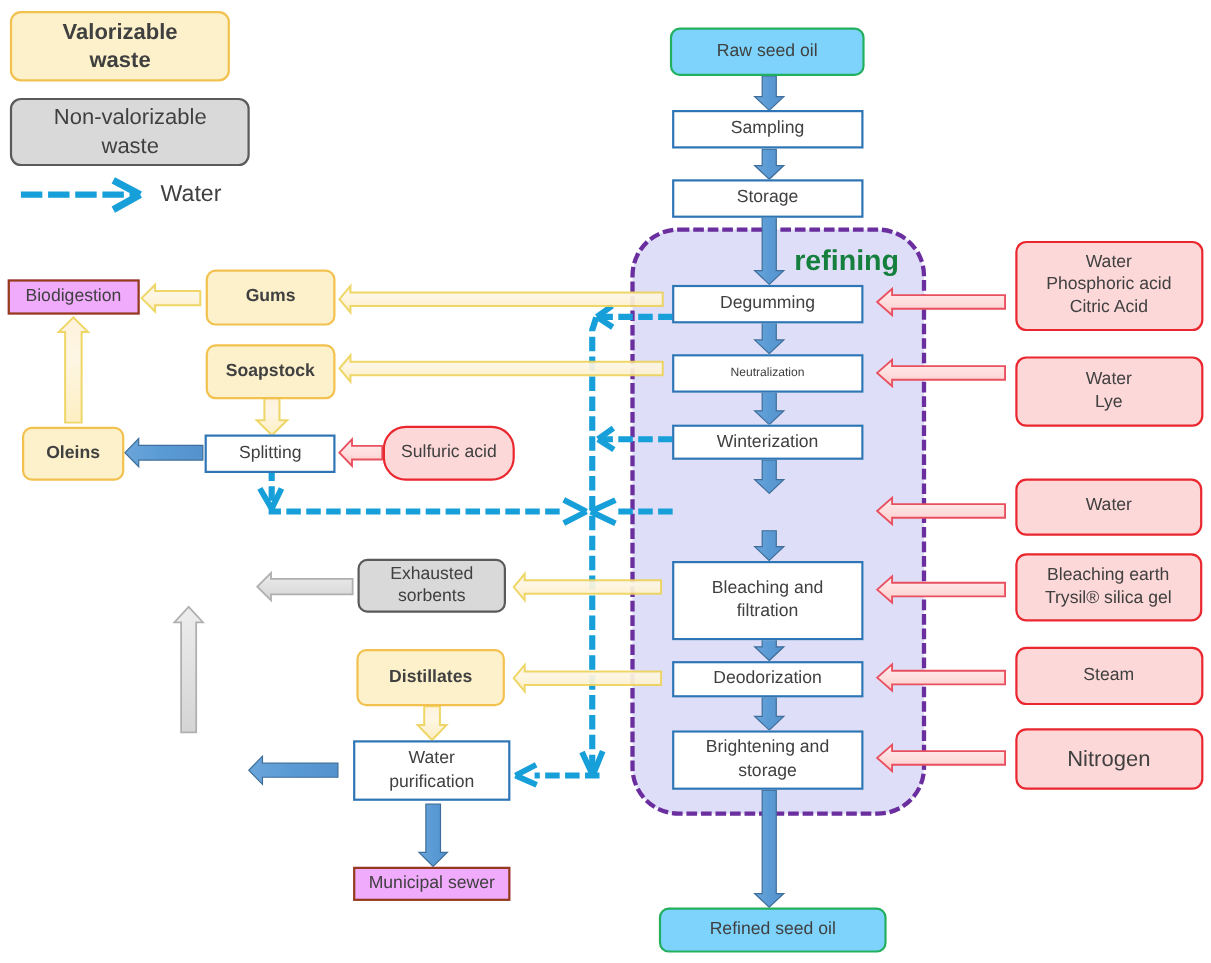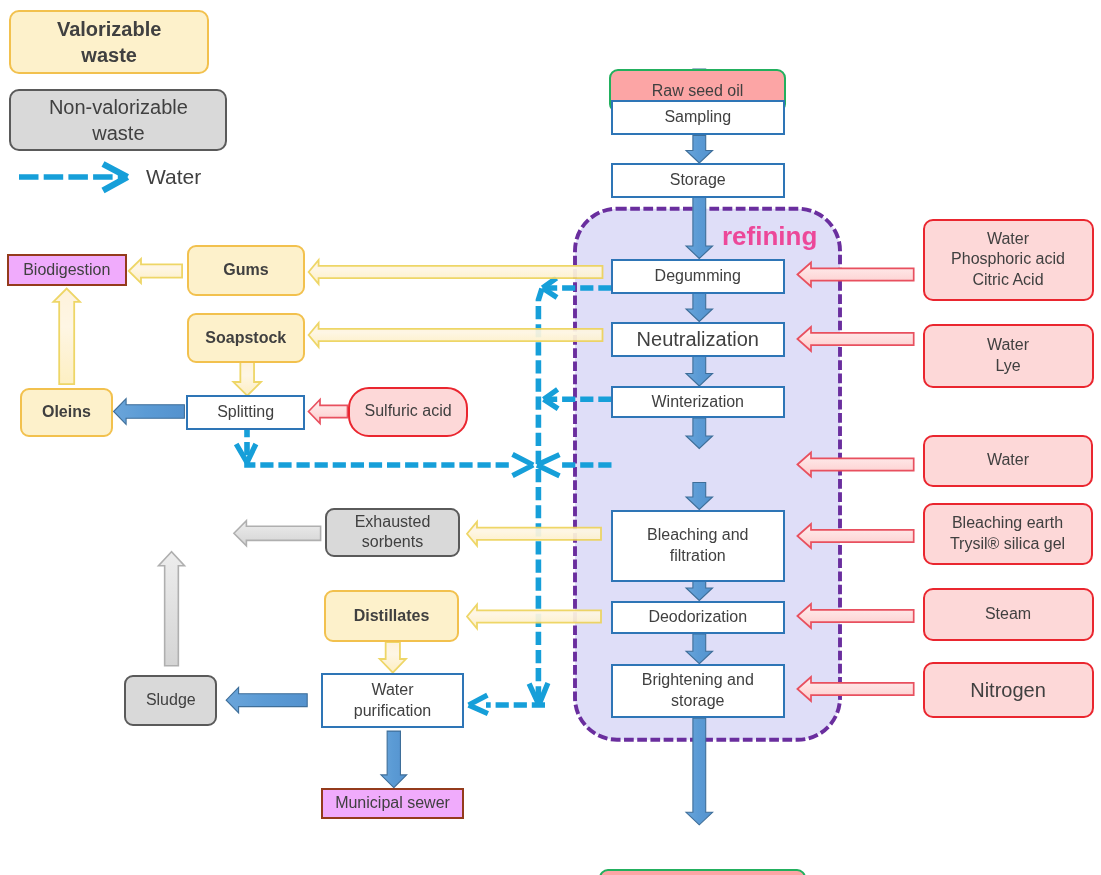--- a/index.html
+++ b/index.html
@@ -9,32 +9,32 @@
         justify-content:center;text-align:center;color:#404040;line-height:1.3;
         white-space:pre-line;z-index:3;}
   svg.layer{position:absolute;left:0;top:0;width:1101px;height:875px;pointer-events:none;}
   #refine-layer{z-index:0;}
   #water-layer{z-index:1;}
   #arrow-layer{z-index:2;}
   .valorizable{background:#FDF1CB;border:2.3px solid #F2C14E;font-weight:bold;}
   .nonvalorizable{background:#D9D9D9;border:2.2px solid #5A5A5A;}
   .process{background:#FFFFFF;border:2.6px solid #2E75B6;}
   .reagent{background:#FDD8D8;border:2.8px solid #EA262F;}
-  .seedoil{background:#fca5a5;border:2.4px solid #22B05E;margin-top:44px;}
+  .seedoil{background:#7dd3fc;border:2.4px solid #22B05E;}
   .endpoint{background:#f0abfc;border:2.4px solid #943B1C;}
   .a-blue{fill:url(#gradBlue);stroke:#3E6E99;stroke-width:1.1;}
   .a-red{fill:url(#gradRed);stroke:#E8505F;stroke-width:1.7;}
   .a-yellow{fill:url(#gradYel);stroke:#EDD35C;stroke-width:1.8;opacity:0.93;}
   .a-grey{fill:url(#gradGry);stroke:#AFAFAF;stroke-width:1.6;}
   .w-dash{fill:none;stroke:#169FD9;stroke-width:5.6;stroke-dasharray:13.2 4.9;}
   .w-legend{stroke-dasharray:19.5 5.2;}
   .w-head{fill:none;stroke:#169FD9;stroke-width:5.3;stroke-linecap:butt;stroke-linejoin:miter;}
   .w-head-legend{stroke-width:6.4;}
   .legend-text{position:absolute;color:#404040;z-index:3;}
-  .refining-title{position:absolute;font-weight:bold;color:#ec4899;z-index:2;}
+  .refining-title{position:absolute;font-weight:bold;color:#15803d;z-index:2;}
 </style>
 </head>
 <body>
 
 <div id="stage">
 
   <svg class="layer" id="refine-layer" viewBox="0 0 1101 875">
     <rect x="575" y="208.7" width="265" height="531" rx="42" ry="42" fill="#DFDEF8" stroke="#6A2E9E" stroke-width="3.9" stroke-dasharray="9.7 3.5"></rect>
   </svg>
 
@@ -115,21 +115,21 @@
   </svg>
 
   <div class="node valorizable" style="left:9.4px;top:10.2px;width:199.5px;height:63.7px;border-radius:10px;font-size:20px">Valorizable
 waste</div>
   <div class="node nonvalorizable" style="left:9.4px;top:88.6px;width:218px;height:62.6px;border-radius:10px;font-size:20px">Non-valorizable
 waste</div>
   <div class="node seedoil" style="left:609px;top:25px;width:177px;height:44px;border-radius:9px;font-size:16px">Raw seed oil</div>
   <div class="node process" style="left:611px;top:100.3px;width:173.5px;height:35.2px;border-radius:0px;font-size:16px">Sampling</div>
   <div class="node process" style="left:611px;top:163px;width:173.5px;height:35.2px;border-radius:0px;font-size:16px">Storage</div>
   <div class="node process" style="left:611px;top:258.5px;width:173.5px;height:35px;border-radius:0px;font-size:16px">Degumming</div>
-  <div class="node process" style="left:611px;top:321.5px;width:173.5px;height:35px;border-radius:0px;font-size:20px">Neutralization</div>
+  <div class="node process" style="left:611px;top:321.5px;width:173.5px;height:35px;border-radius:0px;font-size:11px">Neutralization</div>
   <div class="node process" style="left:611px;top:386px;width:173.5px;height:32px;border-radius:0px;font-size:16px">Winterization</div>
   <div class="node process" style="left:611px;top:509.5px;width:173.5px;height:72px;border-radius:0px;font-size:16px">Bleaching and
 filtration</div>
   <div class="node process" style="left:611px;top:600.5px;width:173.5px;height:33.5px;border-radius:0px;font-size:16px">Deodorization</div>
   <div class="node process" style="left:611px;top:663.7px;width:173.5px;height:54.5px;border-radius:0px;font-size:16px">Brightening and
 storage</div>
   <div class="node seedoil" style="left:599px;top:825px;width:207px;height:41px;border-radius:9px;font-size:16px">Refined seed oil</div>
   <div class="node reagent" style="left:922.5px;top:218.5px;width:171px;height:82.5px;border-radius:10px;font-size:16px">Water
 Phosphoric acid
 Citric Acid</div>
@@ -142,18 +142,17 @@
   <div class="node reagent" style="left:922.5px;top:661.5px;width:171px;height:56px;border-radius:10px;font-size:20px">Nitrogen</div>
   <div class="node endpoint" style="left:7px;top:253.7px;width:119.5px;height:32.8px;border-radius:0px;font-size:16px">Biodigestion</div>
   <div class="node valorizable" style="left:187.4px;top:244.8px;width:117.2px;height:51px;border-radius:9px;font-size:16px">Gums</div>
   <div class="node valorizable" style="left:186.6px;top:312.6px;width:118.3px;height:50.9px;border-radius:9px;font-size:16px">Soapstock</div>
   <div class="node valorizable" style="left:19.8px;top:387.6px;width:93.2px;height:49.1px;border-radius:9px;font-size:16px">Oleins</div>
   <div class="node process" style="left:186.4px;top:395.3px;width:118.5px;height:34.4px;border-radius:0px;font-size:16px">Splitting</div>
   <div class="node reagent" style="left:348.2px;top:386.6px;width:119.8px;height:50px;border-radius:21px;font-size:16px">Sulfuric acid</div>
   <div class="node nonvalorizable" style="left:325px;top:507.8px;width:135px;height:49.4px;border-radius:9px;font-size:16px">Exhausted
 sorbents</div>
   <div class="node valorizable" style="left:324px;top:590px;width:135px;height:52px;border-radius:9px;font-size:16px">Distillates</div>
-  <div class="node nonvalorizable" style="left:124.3px;top:675.2px;width:93px;height:51px;border-radius:9px;font-size:16px">Sludge</div>
   <div class="node process" style="left:321px;top:673px;width:143px;height:55px;border-radius:0px;font-size:16px">Water
 purification</div>
   <div class="node endpoint" style="left:321px;top:788px;width:143px;height:31px;border-radius:0px;font-size:16px">Municipal sewer</div>
 
 </div>
 
 </body></html>

